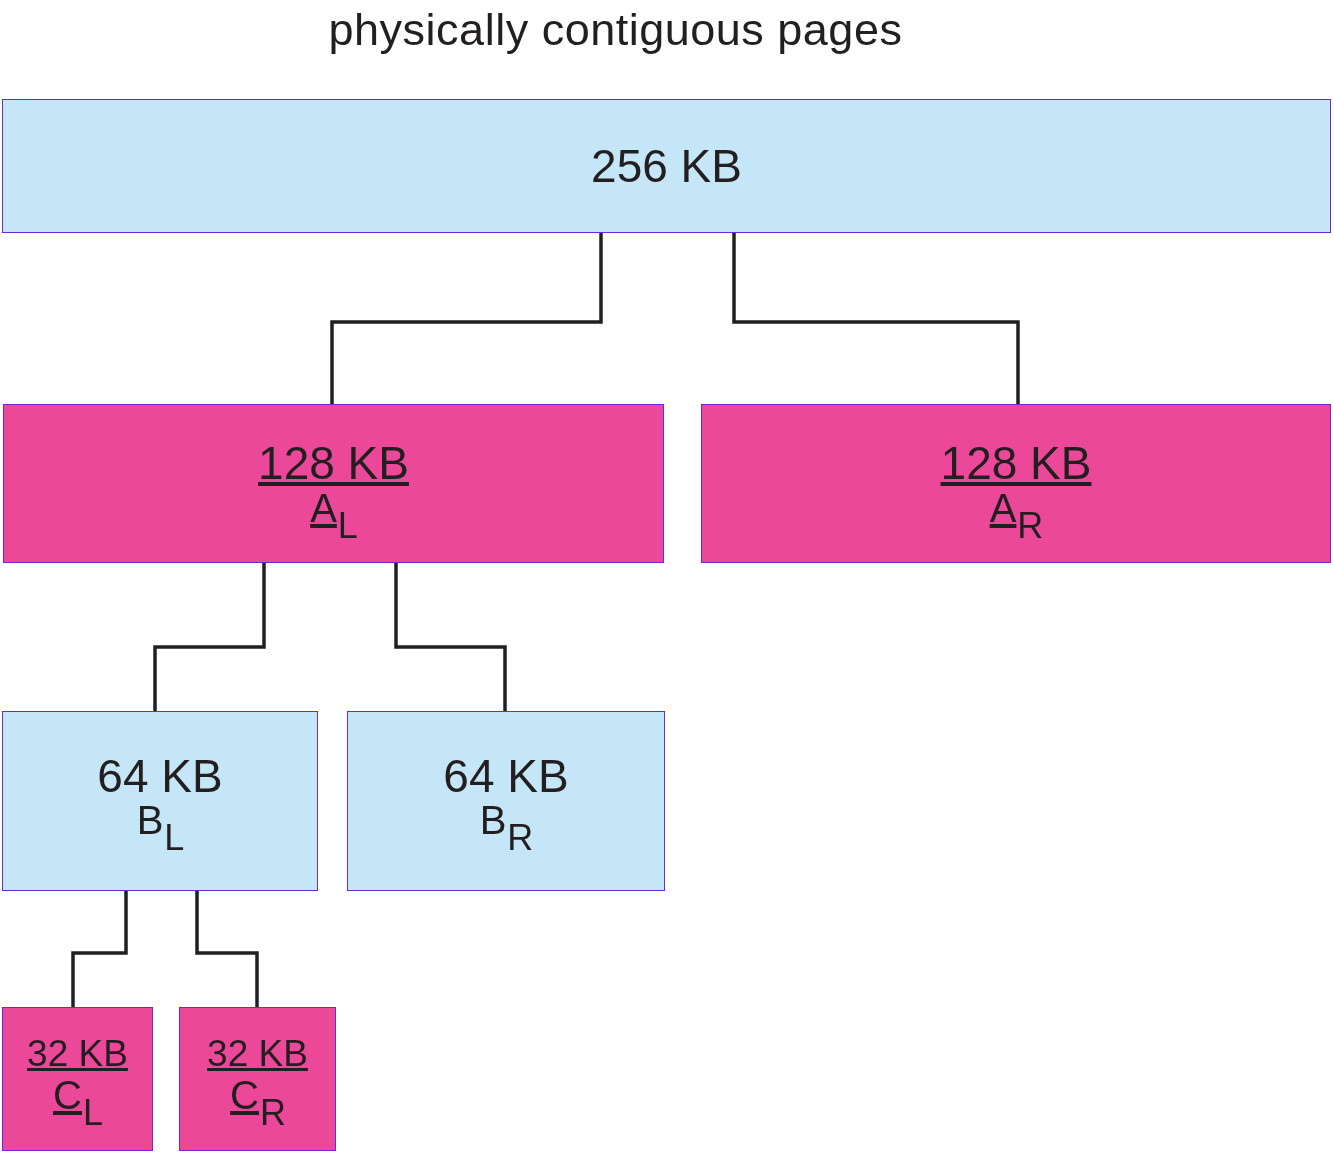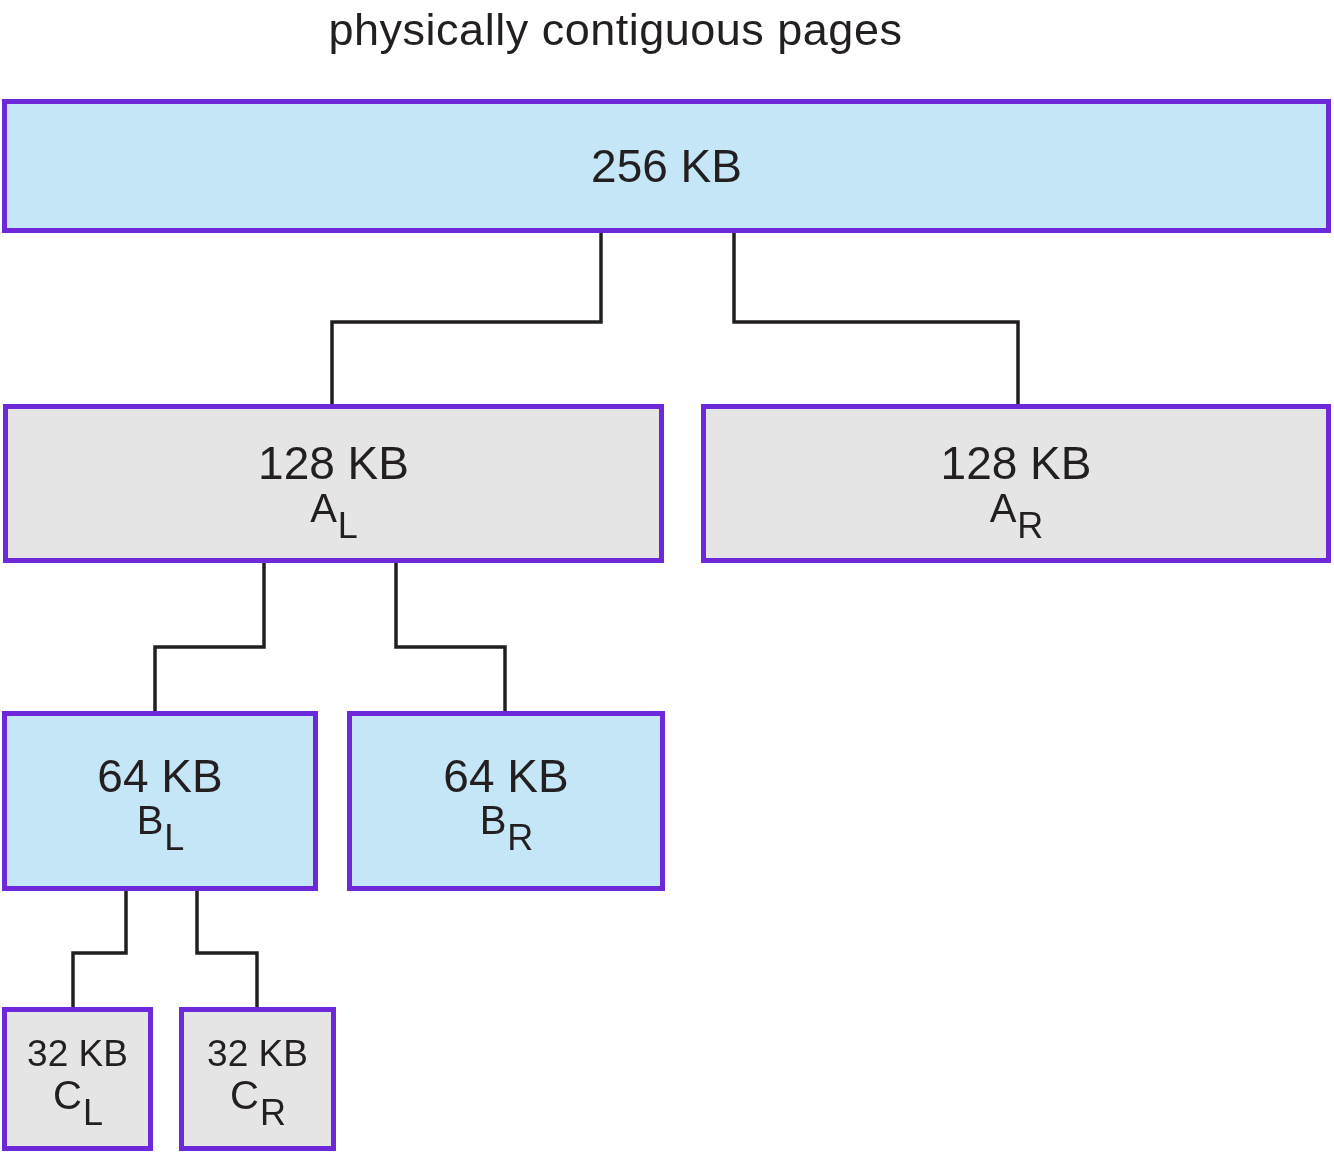--- a/index.html
+++ b/index.html
@@ -29,29 +29,29 @@
     position: absolute;
     top: 0;
     left: 0;
     width: 1334px;
     height: 1155px;
     pointer-events: none;
   }
   .mem-box {
     position: absolute;
     box-sizing: border-box;
-    border: 5px solid #6d28d9;
+    border: 1px solid #6d28d9;
     display: flex;
     flex-direction: column;
     align-items: center;
     justify-content: center;
     text-align: center;
   }
   .mem-box.blue { background: #c4e6f7; }
-  .mem-box.gray { background: #e5e5e5; }
+  .mem-box.gray { background: #ec4899; text-decoration: underline; }
   .size-label {
     font-size: 46px;
     line-height: 1.05;
     white-space: nowrap;
   }
   .buddy-label {
     font-size: 40px;
     line-height: 1.0;
     white-space: nowrap;
   }

